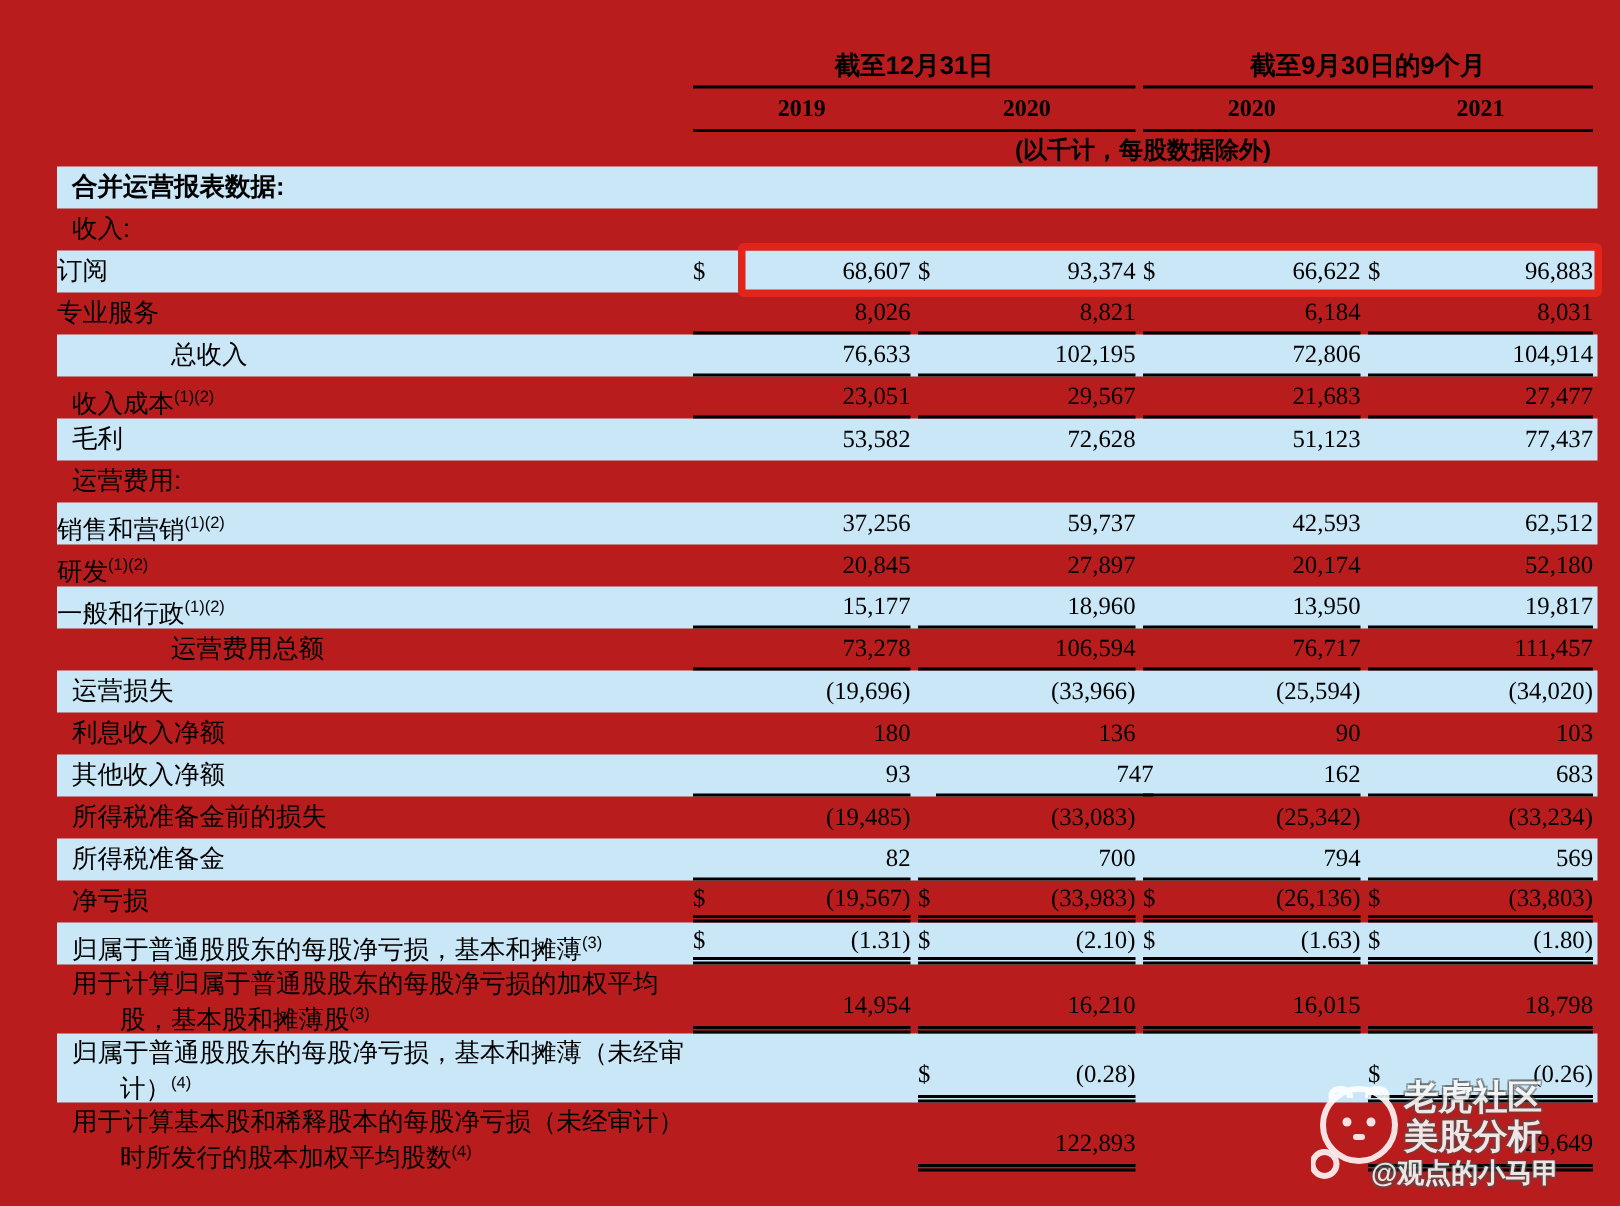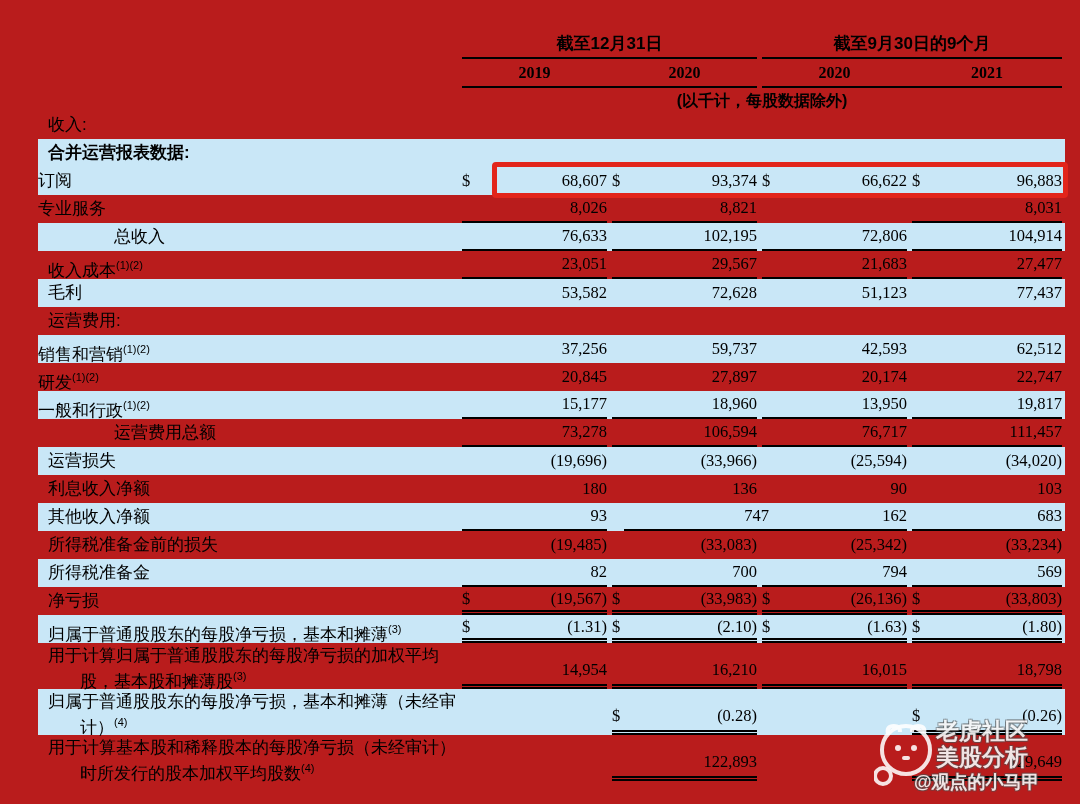--- a/index.html
+++ b/index.html
@@ -74,51 +74,51 @@
     <div class="hdr-year" style="left:612px;width:145px;">2020</div>
     <div class="hdr-year" style="left:762px;width:145px;">2020</div>
     <div class="hdr-year" style="left:912px;width:150px;">2021</div>
     <div class="hdr-rule" style="left:462px;top:86px;width:295px;"></div>
     <div class="hdr-rule" style="left:762px;top:86px;width:300px;"></div>
 
     <div class="hdr-units">(以千计，每股数据除外)</div>
   </div>
 
   <div class="tbody" id="tbody">
+      <div class="row shaded">
+        <div class="row-label ind0 bold">合并运营报表数据:</div>
+        <div class="cell" style="left: 462px; width: 145px;">
+          <span class="val"></span>
+        </div>
+        <div class="cell" style="left: 612px; width: 145px;">
+          <span class="val"></span>
+        </div>
+        <div class="cell" style="left: 762px; width: 145px;">
+          <span class="val"></span>
+        </div>
+        <div class="cell" style="left: 912px; width: 150px;">
+          <span class="val"></span>
+        </div>
+      </div>
       <div class="row">
         <div class="row-label ind0">收入:</div>
         <div class="cell" style="left: 462px; width: 145px;">
           <span class="val"></span>
         </div>
         <div class="cell" style="left: 612px; width: 145px;">
           <span class="val"></span>
         </div>
         <div class="cell" style="left: 762px; width: 145px;">
           <span class="val"></span>
         </div>
         <div class="cell" style="left: 912px; width: 150px;">
           <span class="val"></span>
         </div>
       </div>
       <div class="row shaded">
-        <div class="row-label ind0 bold">合并运营报表数据:</div>
-        <div class="cell" style="left: 462px; width: 145px;">
-          <span class="val"></span>
-        </div>
-        <div class="cell" style="left: 612px; width: 145px;">
-          <span class="val"></span>
-        </div>
-        <div class="cell" style="left: 762px; width: 145px;">
-          <span class="val"></span>
-        </div>
-        <div class="cell" style="left: 912px; width: 150px;">
-          <span class="val"></span>
-        </div>
-      </div>
-      <div class="row shaded">
         <div class="row-label ind1">订阅</div>
         <div class="cell" style="left: 462px; width: 145px;">
           <span class="dollar">$</span>
           <span class="val">68,607</span>
         </div>
         <div class="cell" style="left: 612px; width: 145px;">
           <span class="dollar">$</span>
           <span class="val">93,374</span>
         </div>
         <div class="cell" style="left: 762px; width: 145px;">
@@ -131,20 +131,23 @@
         </div>
       </div>
       <div class="row">
         <div class="row-label ind1">专业服务</div>
         <div class="cell rule-single" style="left: 462px; width: 145px;">
           <span class="val">8,026</span>
         </div>
         <div class="cell rule-single" style="left: 612px; width: 145px;">
           <span class="val">8,821</span>
         </div>
+        <div class="cell rule-single" style="left: 762px; width: 145px;">
+          <span class="val">6,184</span>
+        </div>
         <div class="cell rule-single" style="left: 912px; width: 150px;">
           <span class="val">8,031</span>
         </div>
       </div>
       <div class="row shaded">
         <div class="row-label ind2">总收入</div>
         <div class="cell rule-single" style="left: 462px; width: 145px;">
           <span class="val">76,633</span>
         </div>
         <div class="cell rule-single" style="left: 612px; width: 145px;">
@@ -222,21 +225,21 @@
         <div class="cell" style="left: 462px; width: 145px;">
           <span class="val">20,845</span>
         </div>
         <div class="cell" style="left: 612px; width: 145px;">
           <span class="val">27,897</span>
         </div>
         <div class="cell" style="left: 762px; width: 145px;">
           <span class="val">20,174</span>
         </div>
         <div class="cell" style="left: 912px; width: 150px;">
-          <span class="val">22,747</span>
+          <span class="val">52,180</span>
         </div>
       </div>
       <div class="row shaded">
         <div class="row-label ind1">一般和行政<sup>(1)(2)</sup></div>
         <div class="cell rule-single" style="left: 462px; width: 145px;">
           <span class="val">15,177</span>
         </div>
         <div class="cell rule-single" style="left: 612px; width: 145px;">
           <span class="val">18,960</span>
         </div>

